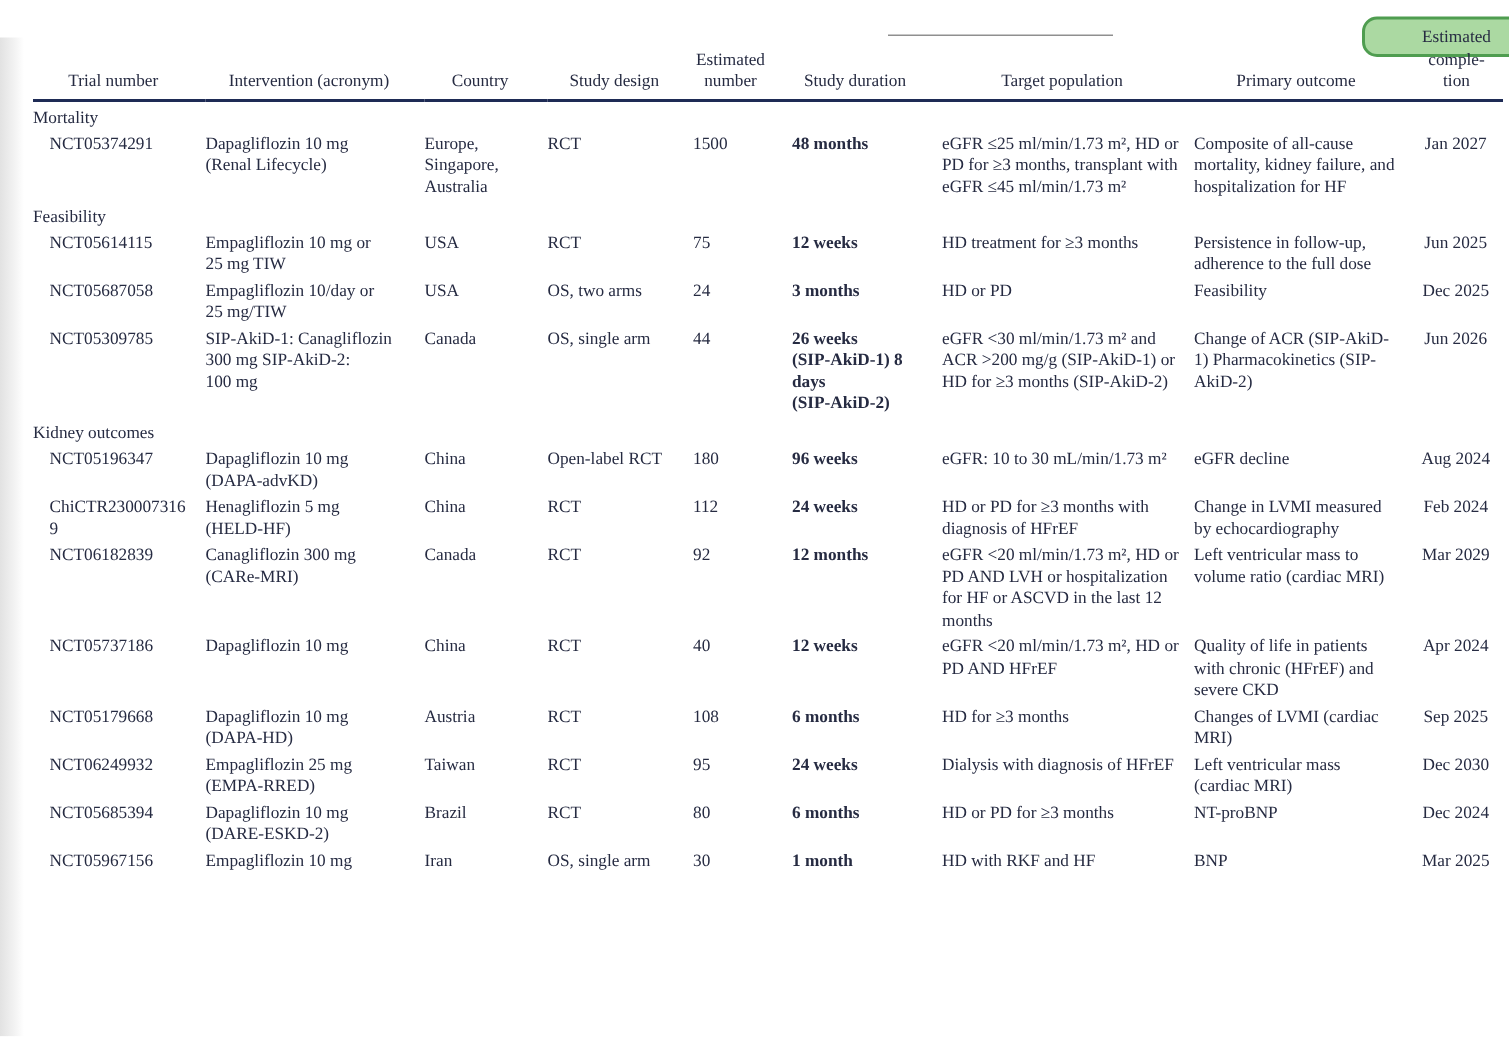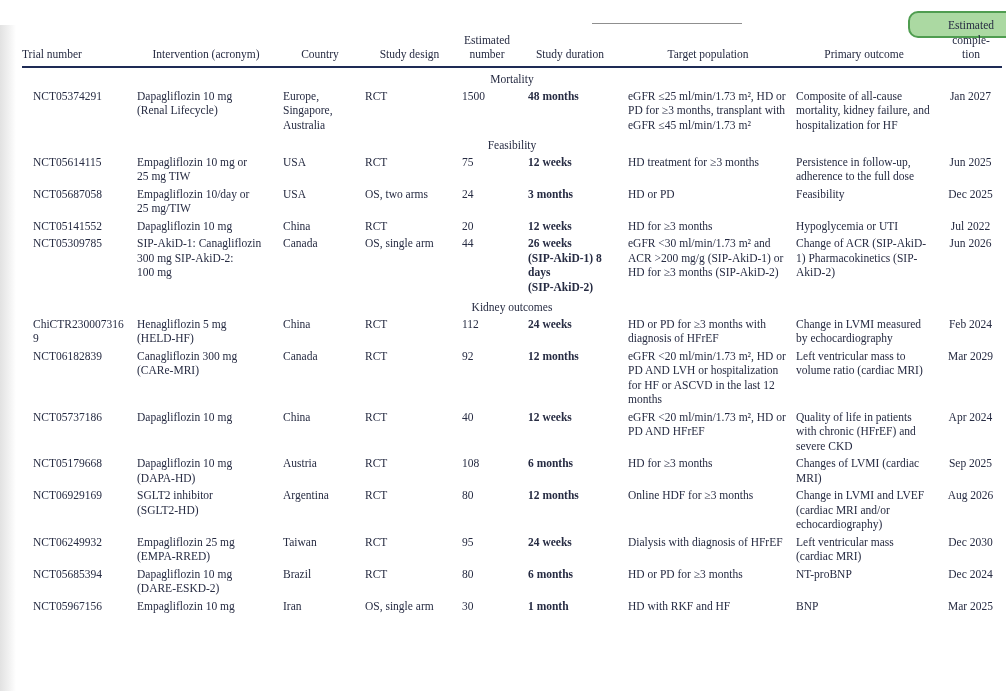--- a/index.html
+++ b/index.html
@@ -27,31 +27,31 @@
   table#trials-table {
     position: absolute; left: 22px; top: 18px; width: 980px;
     border-collapse: collapse; table-layout: fixed;
     font-size: 11.5px; line-height: 14.5px; color: #262b42;
   }
   th {
     font-weight: normal; vertical-align: bottom; text-align: center;
     padding: 0 8px 4px 0; white-space: pre-line;
     border-bottom: 2.5px solid #1e2b55;
   }
-  th.col-trial { text-align: left; }
+  th.col-trial { text-align: center; }
   th.col-completion { padding-right: 0; }
   td {
     vertical-align: top; padding: 1.5px 8px 1.5px 0;
     white-space: pre-line; word-wrap: break-word;
   }
   td.col-trial { padding-left: 11px; }
   td.col-number { text-align: left; padding-right: 7px; }
   td.col-duration { padding-left: 8px; font-weight: bold; }
   td.col-completion { text-align: center; padding-right: 1px; }
-  td.section-cell { padding: 4px 0 1px 0; text-align: center; }
+  td.section-cell { padding: 4px 0 1px 0; }
 </style>
 </head>
 <body>
 
 <div id="screen">
 
   <div class="page-edge"></div>
 
   <div class="stray-rule"></div>
 
@@ -124,49 +124,50 @@
 25 mg/TIW</td>
           <td class="col-country">USA</td>
           <td class="col-design">OS, two arms</td>
           <td class="col-number">24</td>
           <td class="col-duration">3 months</td>
           <td class="col-population">HD or PD</td>
           <td class="col-outcome">Feasibility</td>
           <td class="col-completion">Dec 2025</td>
         </tr>
         <tr>
-          <td class="col-trial">NCT05141552</td>
-          <td class="col-intervention">Dapagliflozin 10 mg</td>
-          <td class="col-country">China</td>
-          <td class="col-design">RCT</td>
-          <td class="col-number">20</td>
-          <td class="col-duration">12 weeks</td>
-          <td class="col-population">HD for ≥3 months</td>
-          <td class="col-outcome">Hypoglycemia or UTI</td>
-          <td class="col-completion">Jul 2022</td>
-        </tr>
-        <tr>
           <td class="col-trial">NCT05309785</td>
           <td class="col-intervention">SIP-AkiD-1: Canagliflozin
 300 mg SIP-AkiD-2:
 100 mg</td>
           <td class="col-country">Canada</td>
           <td class="col-design">OS, single arm</td>
           <td class="col-number">44</td>
           <td class="col-duration">26 weeks
 (SIP-AkiD-1) 8 days
 (SIP-AkiD-2)</td>
           <td class="col-population">eGFR &lt;30 ml/min/1.73 m² and ACR &gt;200 mg/g (SIP-AkiD-1) or HD for ≥3 months (SIP-AkiD-2)</td>
           <td class="col-outcome">Change of ACR (SIP-AkiD-1) Pharmacokinetics (SIP-AkiD-2)</td>
           <td class="col-completion">Jun 2026</td>
         </tr>
         <tr>
           <td colspan="9" class="section-cell">Kidney outcomes</td>
         </tr>
         <tr>
+          <td class="col-trial">NCT05196347</td>
+          <td class="col-intervention">Dapagliflozin 10 mg
+(DAPA-advKD)</td>
+          <td class="col-country">China</td>
+          <td class="col-design">Open-label RCT</td>
+          <td class="col-number">180</td>
+          <td class="col-duration">96 weeks</td>
+          <td class="col-population">eGFR: 10 to 30 mL/min/1.73 m²</td>
+          <td class="col-outcome">eGFR decline</td>
+          <td class="col-completion">Aug 2024</td>
+        </tr>
+        <tr>
           <td class="col-trial">ChiCTR2300073169</td>
           <td class="col-intervention">Henagliflozin 5 mg
 (HELD-HF)</td>
           <td class="col-country">China</td>
           <td class="col-design">RCT</td>
           <td class="col-number">112</td>
           <td class="col-duration">24 weeks</td>
           <td class="col-population">HD or PD for ≥3 months with diagnosis of HFrEF</td>
           <td class="col-outcome">Change in LVMI measured by echocardiography</td>
           <td class="col-completion">Feb 2024</td>
@@ -198,32 +199,20 @@
           <td class="col-trial">NCT05179668</td>
           <td class="col-intervention">Dapagliflozin 10 mg
 (DAPA-HD)</td>
           <td class="col-country">Austria</td>
           <td class="col-design">RCT</td>
           <td class="col-number">108</td>
           <td class="col-duration">6 months</td>
           <td class="col-population">HD for ≥3 months</td>
           <td class="col-outcome">Changes of LVMI (cardiac MRI)</td>
           <td class="col-completion">Sep 2025</td>
-        </tr>
-        <tr>
-          <td class="col-trial">NCT06929169</td>
-          <td class="col-intervention">SGLT2 inhibitor
-(SGLT2-HD)</td>
-          <td class="col-country">Argentina</td>
-          <td class="col-design">RCT</td>
-          <td class="col-number">80</td>
-          <td class="col-duration">12 months</td>
-          <td class="col-population">Online HDF for ≥3 months</td>
-          <td class="col-outcome">Change in LVMI and LVEF (cardiac MRI and/or echocardiography)</td>
-          <td class="col-completion">Aug 2026</td>
         </tr>
         <tr>
           <td class="col-trial">NCT06249932</td>
           <td class="col-intervention">Empagliflozin 25 mg
 (EMPA-RRED)</td>
           <td class="col-country">Taiwan</td>
           <td class="col-design">RCT</td>
           <td class="col-number">95</td>
           <td class="col-duration">24 weeks</td>
           <td class="col-population">Dialysis with diagnosis of HFrEF</td>

